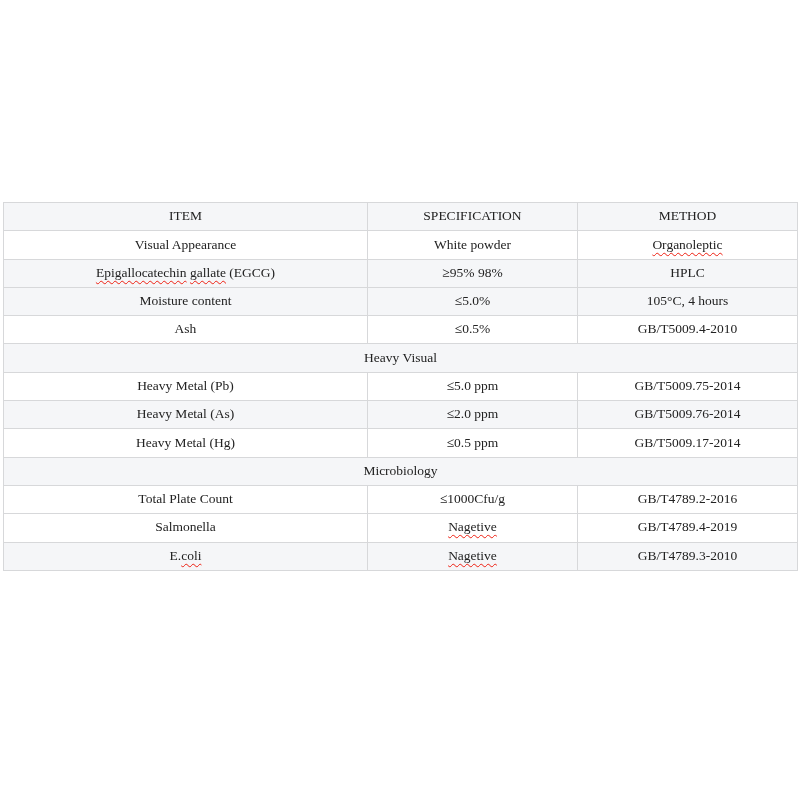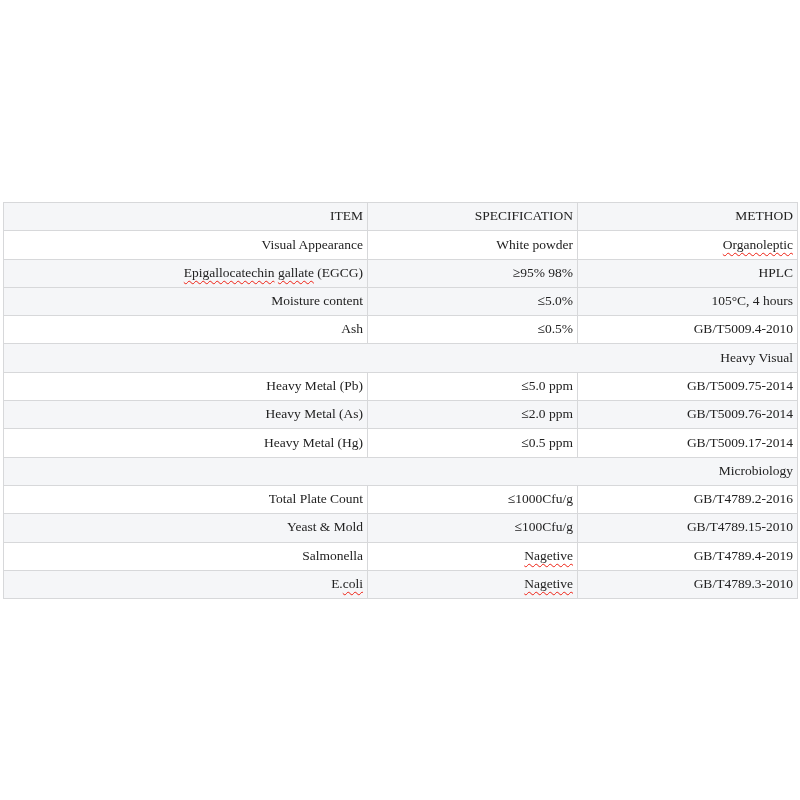--- a/index.html
+++ b/index.html
@@ -27,21 +27,21 @@
   }
   col.c1 { width: 364px; }
   col.c2 { width: 210px; }
   col.c3 { width: 220px; }
   .spec-table tr { height: 28.3px; }
   .spec-table th,
   .spec-table td {
     border: 1px solid #d7d8da;
     padding: 0 4px 0 4px;
     font-weight: normal;
-    text-align: right;
+    text-align: center;
     vertical-align: middle;
     white-space: nowrap;
     overflow: hidden;
     line-height: 1.1;
   }
   .spec-table tr.shade th,
   .spec-table tr.shade td {
     background: #f5f6f8;
   }
   .spec-table tr.section td {
@@ -114,25 +114,20 @@
           <td>GB/T5009.17-2014</td>
         </tr>
         <tr class="section shade">
           <td colspan="3">Microbiology</td>
         </tr>
         <tr class="">
           <td>Total Plate Count</td>
           <td>≤1000Cfu/g</td>
           <td>GB/T4789.2-2016</td>
         </tr>
-        <tr class="shade">
-          <td>Yeast &amp; Mold</td>
-          <td>≤100Cfu/g</td>
-          <td>GB/T4789.15-2010</td>
-        </tr>
         <tr class="">
           <td>Salmonella</td>
           <td><span class="misspelled">Nagetive</span></td>
           <td>GB/T4789.4-2019</td>
         </tr>
         <tr class="shade">
           <td>E.<span class="misspelled">coli</span></td>
           <td><span class="misspelled">Nagetive</span></td>
           <td>GB/T4789.3-2010</td>
         </tr>

